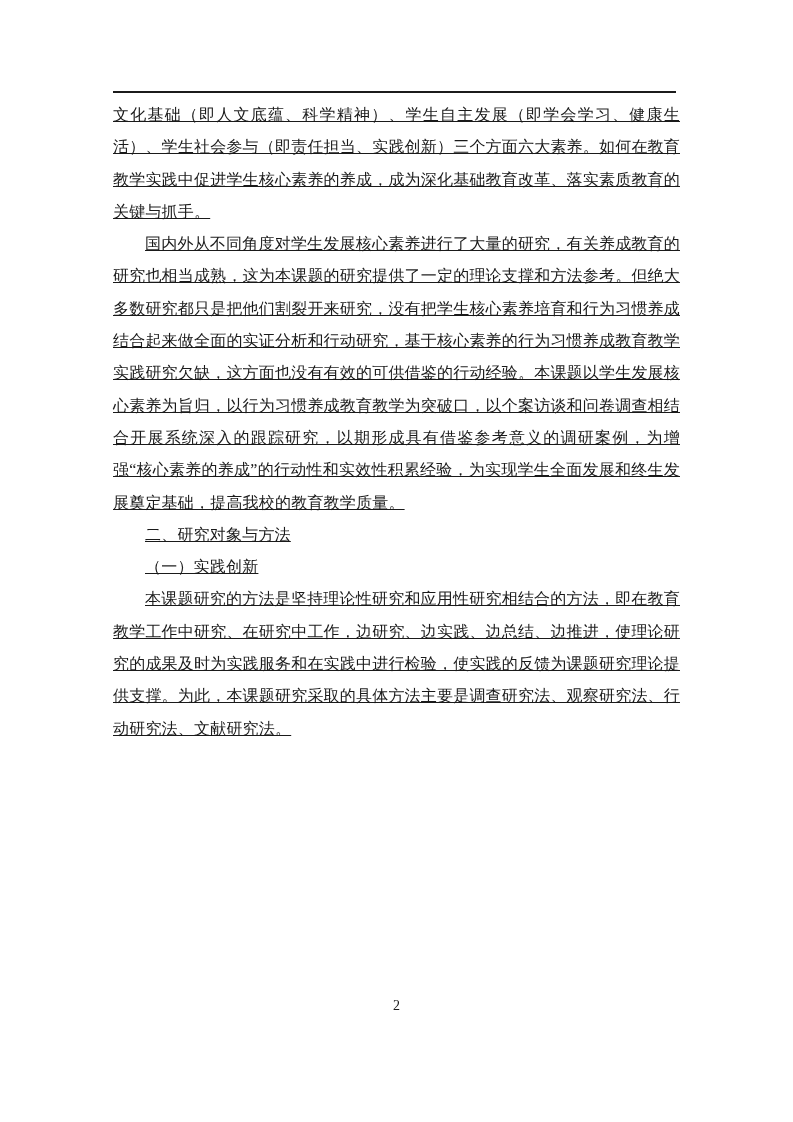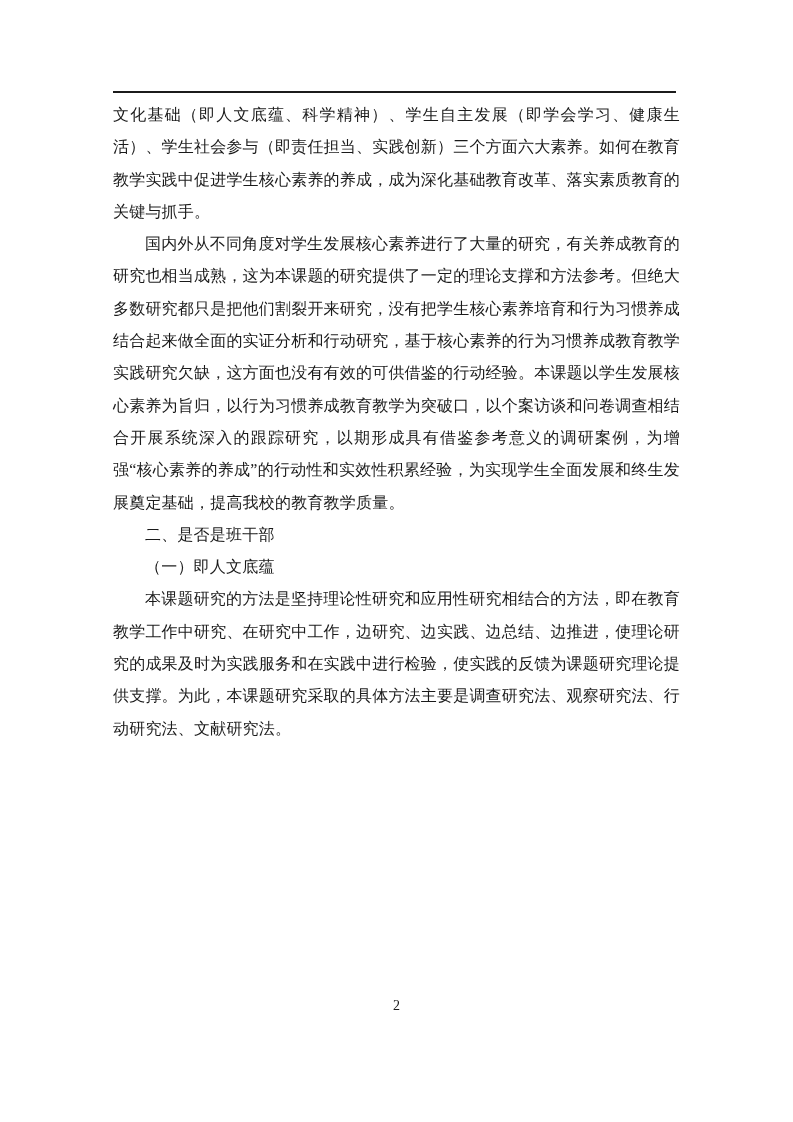--- a/index.html
+++ b/index.html
@@ -34,20 +34,21 @@
     line-height: 32.3px;
     text-align: justify;
     text-justify: inter-ideograph;
     letter-spacing: 0.2px;
   }
   .doc-body p, .doc-body h2, .doc-body h3 {
     margin: 0;
     padding: 0;
     font-size: 16px;
     font-weight: normal;
+    text-decoration: underline;
   }
   .para {
     text-indent: 2em;
   }
   .para-continuation {
     text-indent: 0;
   }
   .section-heading {
     font-weight: bold;
     text-indent: 2em;
@@ -69,22 +70,22 @@
 </head>
 <body>
 
 <div class="page">
 
   <div class="header-rule"></div>
 
   <div class="doc-body">
     <p class="para-continuation">文化基础（即人文底蕴、科学精神）、学生自主发展（即学会学习、健康生活）、学生社会参与（即责任担当、实践创新）三个方面六大素养。如何在教育教学实践中促进学生核心素养的养成，成为深化基础教育改革、落实素质教育的关键与抓手。</p>
     <p class="para">国内外从不同角度对学生发展核心素养进行了大量的研究，有关养成教育的研究也相当成熟，这为本课题的研究提供了一定的理论支撑和方法参考。但绝大多数研究都只是把他们割裂开来研究，没有把学生核心素养培育和行为习惯养成结合起来做全面的实证分析和行动研究，基于核心素养的行为习惯养成教育教学实践研究欠缺，这方面也没有有效的可供借鉴的行动经验。本课题以学生发展核心素养为旨归，以行为习惯养成教育教学为突破口，以个案访谈和问卷调查相结合开展系统深入的跟踪研究，以期形成具有借鉴参考意义的调研案例，为增强“核心素养的养成”的行动性和实效性积累经验，为实现学生全面发展和终生发展奠定基础，提高我校的教育教学质量。</p>
-    <h2 class="section-heading">二、是否是班干部</h2>
-    <h3 class="subsection-heading">（一）即人文底蕴</h3>
+    <h2 class="section-heading">二、研究对象与方法</h2>
+    <h3 class="subsection-heading">（一）实践创新</h3>
     <p class="para">本课题研究的方法是坚持理论性研究和应用性研究相结合的方法，即在教育教学工作中研究、在研究中工作，边研究、边实践、边总结、边推进，使理论研究的成果及时为实践服务和在实践中进行检验，使实践的反馈为课题研究理论提供支撑。为此，本课题研究采取的具体方法主要是调查研究法、观察研究法、行动研究法、文献研究法。</p>
   </div>
 
   <div class="page-footer">
     <span>2</span>
   </div>
 
 </div>
 
 </body></html>

